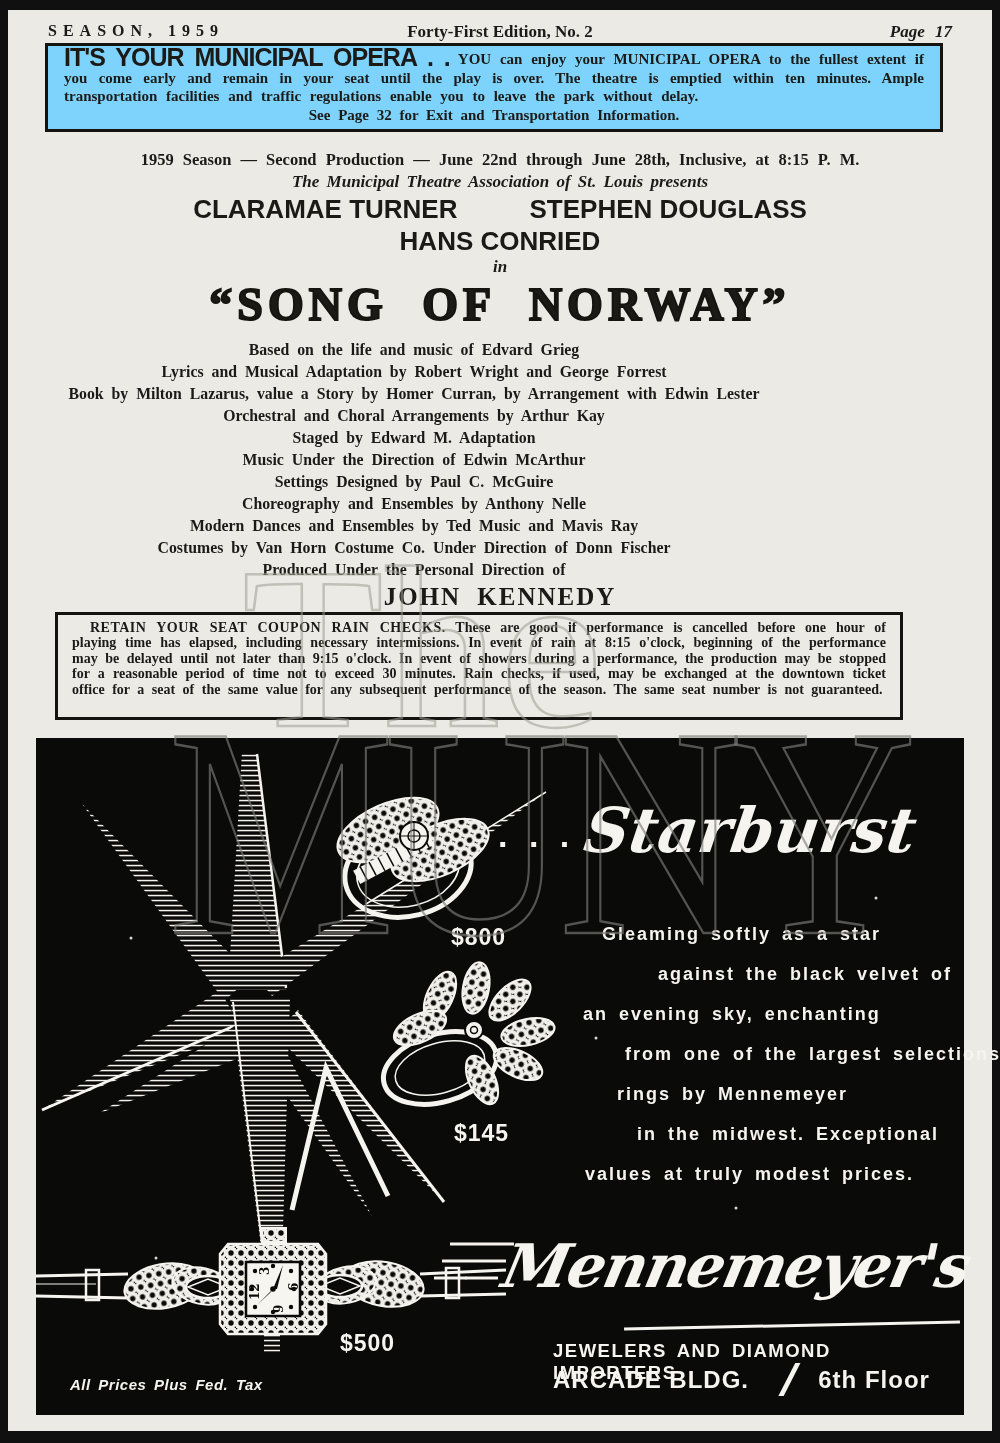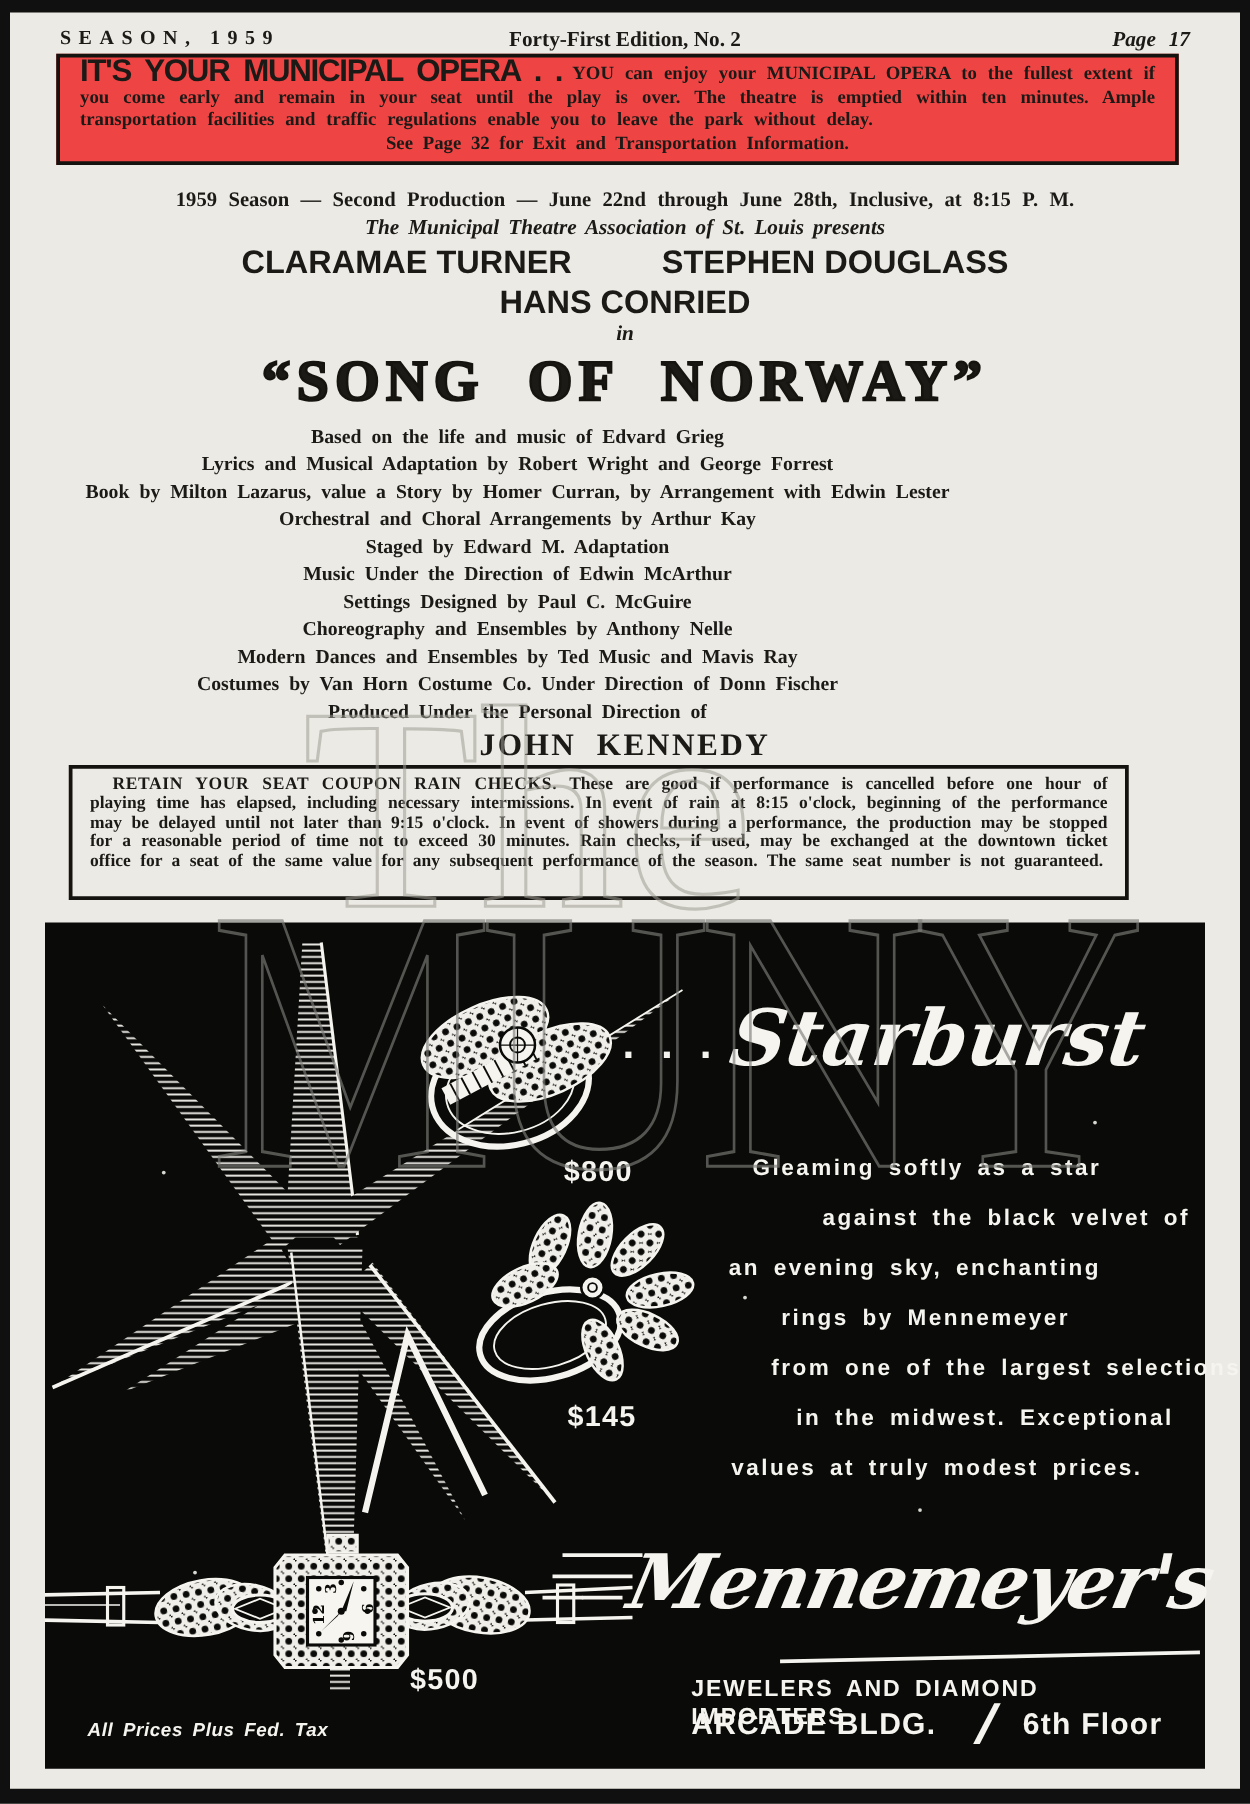--- a/index.html
+++ b/index.html
@@ -9,21 +9,21 @@
     font-family:"Liberation Serif", serif;
     color:#1b1a17;
   }
   .paper{position:absolute;left:8px;top:10px;width:984px;height:1421px;background:#eceae4;}
   
   .masthead{position:absolute;left:48px;top:22px;width:904px;height:20px;}
   .mast-left{position:absolute;left:0;top:0;font-weight:bold;font-size:16px;letter-spacing:6px;}
   .mast-center{position:absolute;left:50%;transform:translateX(-50%);top:0;font-weight:bold;font-size:17px;}
   .mast-right{position:absolute;right:0;top:0;font-weight:bold;font-style:italic;font-size:17px;word-spacing:6px;}
   
-  .notice-box{position:absolute;left:45px;top:43px;width:898px;height:89px;border:3px solid #14130f;background:#ef4444;box-sizing:border-box;padding:2px 16px 0 16px;}
+  .notice-box{position:absolute;left:45px;top:43px;width:898px;height:89px;border:3px solid #14130f;background:#7dd3fc;box-sizing:border-box;padding:2px 16px 0 16px;}
   .notice-body{font-size:15px;font-weight:bold;line-height:18.5px;text-align:justify;word-spacing:5px;}
   .notice-headline{font-family:"Liberation Sans",sans-serif;font-size:25px;font-weight:bold;letter-spacing:-1px;vertical-align:-2px;padding-right:8px;}
   .notice-footer{font-size:15px;font-weight:bold;text-align:center;line-height:19px;word-spacing:4px;}
   
   .cline{position:absolute;left:0;width:1000px;text-align:center;}
   .schedule{top:150px;font-size:16.5px;font-weight:bold;word-spacing:5px;}
   .presenter{top:172px;font-size:17px;font-style:italic;font-weight:bold;word-spacing:3px;}
   .stars-row{top:194px;font-family:"Liberation Sans",sans-serif;font-size:26px;font-weight:bold;letter-spacing:0px;}
   .stars-row .gap{display:inline-block;width:72px;}
   .stars2{top:226px;font-family:"Liberation Sans",sans-serif;font-size:26px;font-weight:bold;}
@@ -47,21 +47,21 @@
   .ad-copy-line:nth-child(1){margin-left:26px;}
   .ad-copy-line:nth-child(2){margin-left:82px;}
   .ad-copy-line:nth-child(3){margin-left:7px;}
   .ad-copy-line:nth-child(4){margin-left:49px;}
   .ad-copy-line:nth-child(5){margin-left:41px;}
   .ad-copy-line:nth-child(6){margin-left:61px;}
   .ad-copy-line:nth-child(7){margin-left:9px;}
   .price{position:absolute;font-family:"Liberation Sans",sans-serif;font-weight:bold;font-size:23px;letter-spacing:1px;}
   .price-800{left:415px;top:186px;}
   .price-145{left:418px;top:382px;}
-  .price-500{left:292px;top:592px;}
+  .price-500{left:304px;top:592px;}
   .brand-script{position:absolute;left:468px;top:498px;font-family:"DejaVu Serif",serif;font-style:italic;font-weight:bold;font-size:60px;line-height:1;transform:skewX(-12deg);letter-spacing:-2px;}
   .brand-underline{position:absolute;left:588px;top:586px;width:336px;height:3px;background:#f5f4ef;transform:rotate(-1.2deg);}
   .brand-tagline{position:absolute;left:517px;top:602px;font-family:"Liberation Sans",sans-serif;font-weight:bold;font-size:18.5px;letter-spacing:1.5px;word-spacing:4px;}
   .brand-address{position:absolute;left:517px;top:622px;font-family:"Liberation Sans",sans-serif;font-weight:bold;font-size:24px;letter-spacing:1px;display:flex;align-items:center;}
   .address-slash{font-size:44px;font-weight:bold;transform:skewX(-18deg);margin:0 22px 0 34px;line-height:40px;}
   .disclaimer{position:absolute;left:34px;top:638px;font-family:"Liberation Sans",sans-serif;font-weight:bold;font-style:italic;font-size:15px;letter-spacing:0.5px;word-spacing:3px;}
   
   .wm{position:absolute;font-family:"Liberation Serif",serif;line-height:0.95;color:transparent;pointer-events:none;z-index:30;}
   .wm-the{left:242px;top:538px;font-size:232px;-webkit-text-stroke:2.5px rgba(158,156,148,0.55);}
   .wm-muny{left:168px;top:690px;font-size:300px;letter-spacing:-12px;-webkit-text-stroke:2.5px rgba(125,125,122,0.65);transform:scaleX(0.85);transform-origin:left top;}
@@ -232,22 +232,22 @@
   <div class="ad-title">
     <span class="ad-ellipsis">. . .</span>
     <span class="ad-script">Starburst</span>
   </div>
 
   <div class="ad-copy">
 
   <div class="ad-copy-line">Gleaming softly as a star</div>
       <div class="ad-copy-line">against the black velvet of</div>
       <div class="ad-copy-line">an evening sky, enchanting</div>
+      <div class="ad-copy-line">from one of the largest selections</div>
       <div class="ad-copy-line">rings by Mennemeyer</div>
-      <div class="ad-copy-line">from one of the largest selections</div>
       <div class="ad-copy-line">in the midwest.  Exceptional</div>
       <div class="ad-copy-line">values at truly modest prices.</div>
     </div>
 
   <div class="price price-800">$800</div>
   <div class="price price-145">$145</div>
   <div class="price price-500">$500</div>
 
   <div class="brand-script">Mennemeyer's</div>
   <div class="brand-underline"></div>

